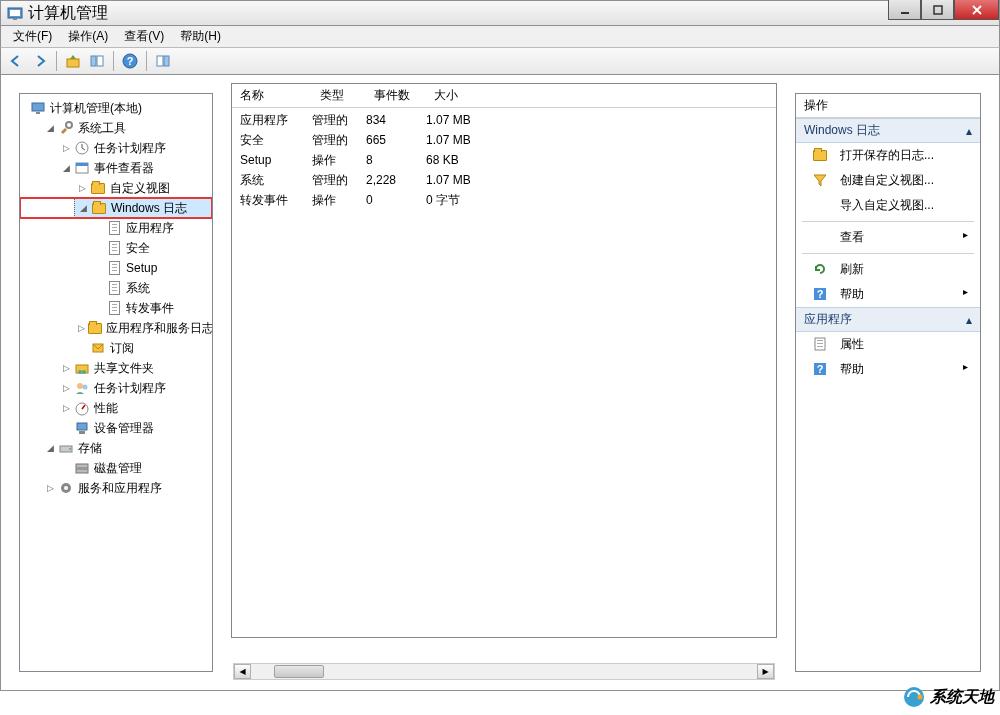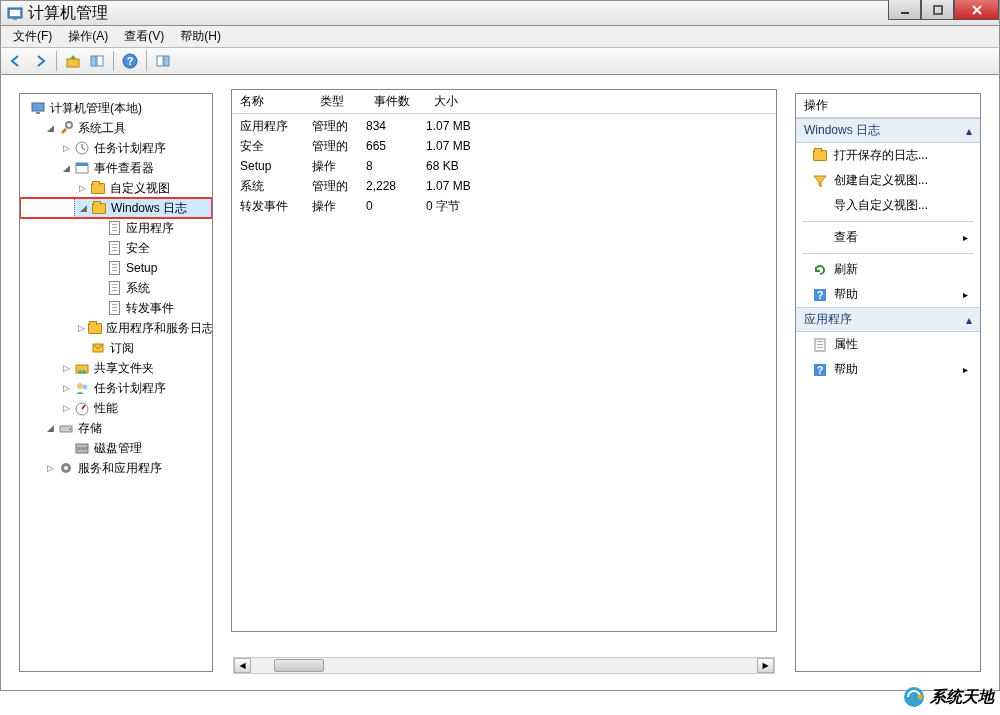--- a/index.html
+++ b/index.html
@@ -55,21 +55,21 @@
 .list-body { padding: 2px 0; }
 .list-row { display: flex; height: 20px; align-items: center; padding-left: 8px; }
 .list-row .lc-name { width: 72px; }
 .list-row .lc-type { width: 54px; }
 .list-row .lc-count { width: 60px; }
 .list-row .lc-size { width: 90px; }
 
 
 .actions-header { height: 24px; display: flex; align-items: center; padding: 0 8px; font-size: 12px; border-bottom: 1px solid #d0d0d0; background: #fff; }
 .actions-section-title { background: #e8eef6; border-top: 1px solid #c3d3e6; border-bottom: 1px solid #c3d3e6; padding: 3px 8px; font-size: 12px; color: #1a3e6e; display: flex; justify-content: space-between; align-items: center; }
-.action-item { display: flex; align-items: center; padding: 4px 6px 4px 16px; font-size: 12px; gap: 6px; }
+.action-item { display: flex; padding: 4px 6px 4px 16px; font-size: 12px; gap: 12px; }
 .action-icon { width: 16px; height: 16px; display: inline-flex; align-items: center; justify-content: center; }
 .action-item.has-sub::after { content: '▸'; margin-left: auto; margin-right: 6px; font-size: 10px; }
 .action-sep { height: 1px; background: #d0d0d0; margin: 3px 6px; }
 
 
 .bottom-scroll { height: 17px; background: #f0f0f0; border: 1px solid #ccc; display: flex; align-items: center; margin: 0 2px 2px 2px; position: relative; }
 .scroll-btn { width: 17px; height: 15px; background: linear-gradient(to bottom, #fdfdfd, #d8d8d8); border: 1px solid #b0b0b0; display: flex; align-items: center; justify-content: center; font-size: 8px; }
 .scroll-thumb { position: absolute; left: 40px; width: 50px; height: 13px; background: linear-gradient(to bottom, #e8e8e8, #c8c8c8); border: 1px solid #a0a0a0; border-radius: 2px; top: 1px; }
 
 
@@ -326,20 +326,32 @@
             <span class="expander">▷</span>
             <span class="tree-icon">
               <svg width="16" height="16">
                 <circle cx="8" cy="9" r="6" fill="#fff" stroke="#888"></circle>
                 <path d="M8 9 L11 5" stroke="#c00" stroke-width="1.5"></path>
               </svg>
             </span>
             <span>性能</span>
           </div>
         </li>
+      <li class="indent-3">
+          <div class="tree-row">
+            <span class="expander"></span>
+            <span class="tree-icon">
+              <svg width="16" height="16">
+                <rect x="3" y="3" width="10" height="7" fill="#6aa2d8" stroke="#3a6a9c"></rect>
+                <rect x="5" y="11" width="6" height="3" fill="#888"></rect>
+              </svg>
+            </span>
+            <span>设备管理器</span>
+          </div>
+        </li>
       <li class="indent-2">
           <div class="tree-row">
             <span class="expander">◢</span>
             <span class="tree-icon">
               <svg width="16" height="16">
                 <rect x="2" y="6" width="12" height="6" fill="#ccc" stroke="#888"></rect>
                 <circle cx="12" cy="9" r="1" fill="#5a8"></circle>
               </svg>
             </span>
             <span>存储</span>
@@ -365,21 +377,21 @@
                 <circle cx="8" cy="8" r="5" fill="#888"></circle>
                 <circle cx="8" cy="8" r="2" fill="#fff"></circle>
               </svg>
             </span>
             <span>服务和应用程序</span>
           </div>
         </li>
     </ul>
   </div>
 
-  <div style="flex:1; display:flex; flex-direction:column; margin:14px 0;gap:25px;">
+  <div style="flex:1; display:flex; flex-direction:column; margin:8px 0;gap:25px;">
     <div class="pane list-pane" style="flex:1; margin:0;">
       <div class="list-header">
         <div class="col-name">名称</div>
         <div class="col-type">类型</div>
         <div class="col-count">事件数</div>
         <div class="col-size">大小</div>
       </div>
       <div class="list-body" id="list-body">
           <div class="list-row">
             <div class="lc-name">应用程序</div>

